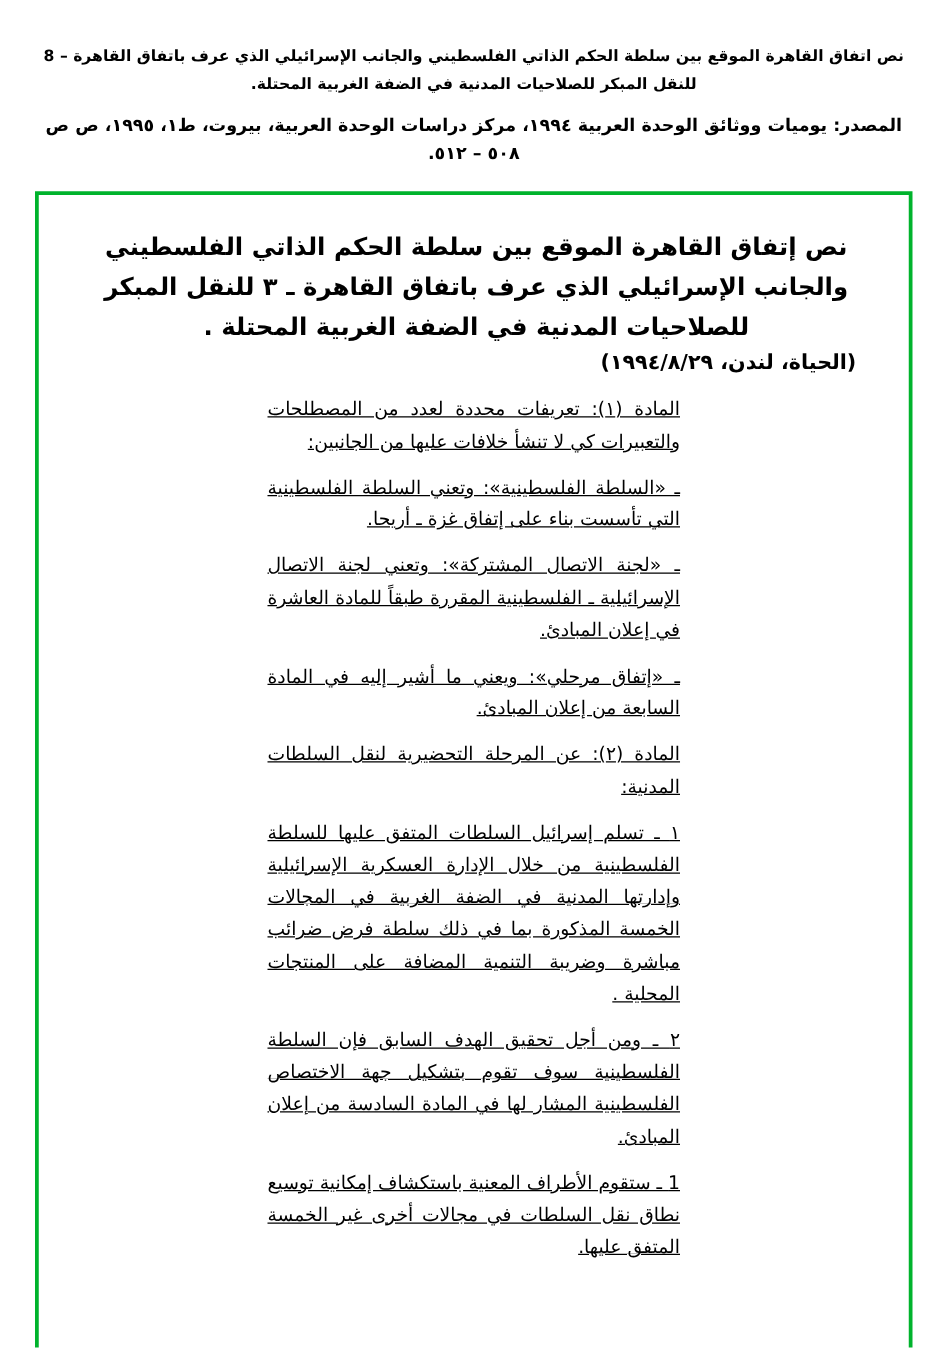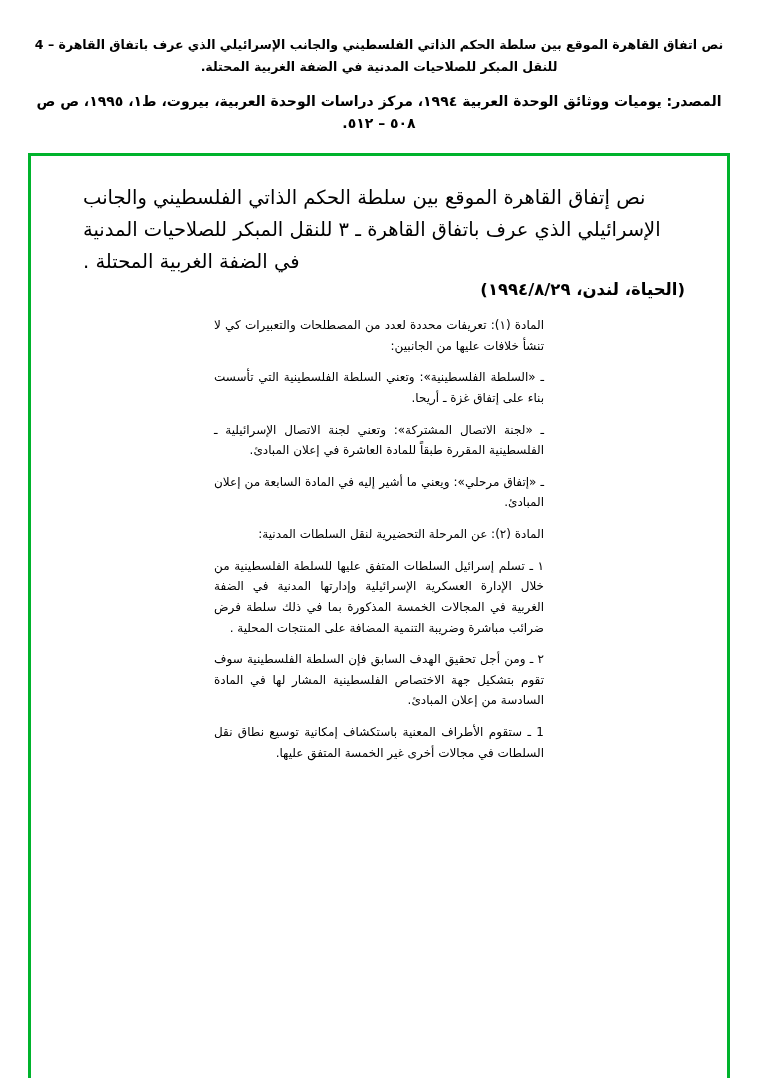--- a/index.html
+++ b/index.html
@@ -47,59 +47,60 @@
     border: 3px solid #00b32c;
     box-sizing: border-box;
     width: 702px;
     height: 935px;
     padding: 26px 34px 0 34px;
     direction: rtl;
     overflow: hidden;
   }
   .doc-title {
     font-size: 19.5px;
-    font-weight: normal;
+    font-weight: bold;
     line-height: 1.65;
-    text-align: left;
+    text-align: center;
     padding-right: 14px;
     padding-left: 18px;
     margin: 0;
   }
   .doc-source {
     font-size: 16.5px;
     font-weight: bold;
     text-align: right;
     margin-top: 2px;
     padding-right: 8px;
     direction: rtl;
   }
   .body-col {
     margin: 16px auto 0 auto;
     width: 330px;
     text-align: justify;
     text-align-last: right;
     direction: rtl;
   }
   .para {
-    font-size: 12px;
+    font-size: 15px;
     line-height: 1.72;
     margin: 0 0 11px 0;
     text-align: justify;
     text-align-last: right;
+    text-decoration: underline;
   }
   .para.tight {
   }
 </style>
 </head>
 <body>
 
 <div class="page">
 
   <div class="header">
-    <div class="header-title">نص اتفاق القاهرة الموقع بين سلطة الحكم الذاتي الفلسطيني والجانب الإسرائيلي الذي عرف باتفاق القاهرة – 4 للنقل المبكر للصلاحيات المدنية في الضفة الغربية المحتلة.</div>
+    <div class="header-title">نص اتفاق القاهرة الموقع بين سلطة الحكم الذاتي الفلسطيني والجانب الإسرائيلي الذي عرف باتفاق القاهرة – 8 للنقل المبكر للصلاحيات المدنية في الضفة الغربية المحتلة.</div>
     <div class="header-source">المصدر: يوميات ووثائق الوحدة العربية ١٩٩٤، مركز دراسات الوحدة العربية، بيروت، ط١، ١٩٩٥، ص ص ٥٠٨ – ٥١٢.</div>
   </div>
 
   <div class="frame">
 
     <div class="doc-title">نص إتفاق القاهرة الموقع بين سلطة الحكم الذاتي الفلسطيني والجانب الإسرائيلي الذي عرف باتفاق القاهرة ـ ٣ للنقل المبكر للصلاحيات المدنية في الضفة الغربية المحتلة .</div>
 
     <div class="doc-source">(الحياة، لندن، ١٩٩٤/٨/٢٩)</div>
 
     <div class="body-col">

